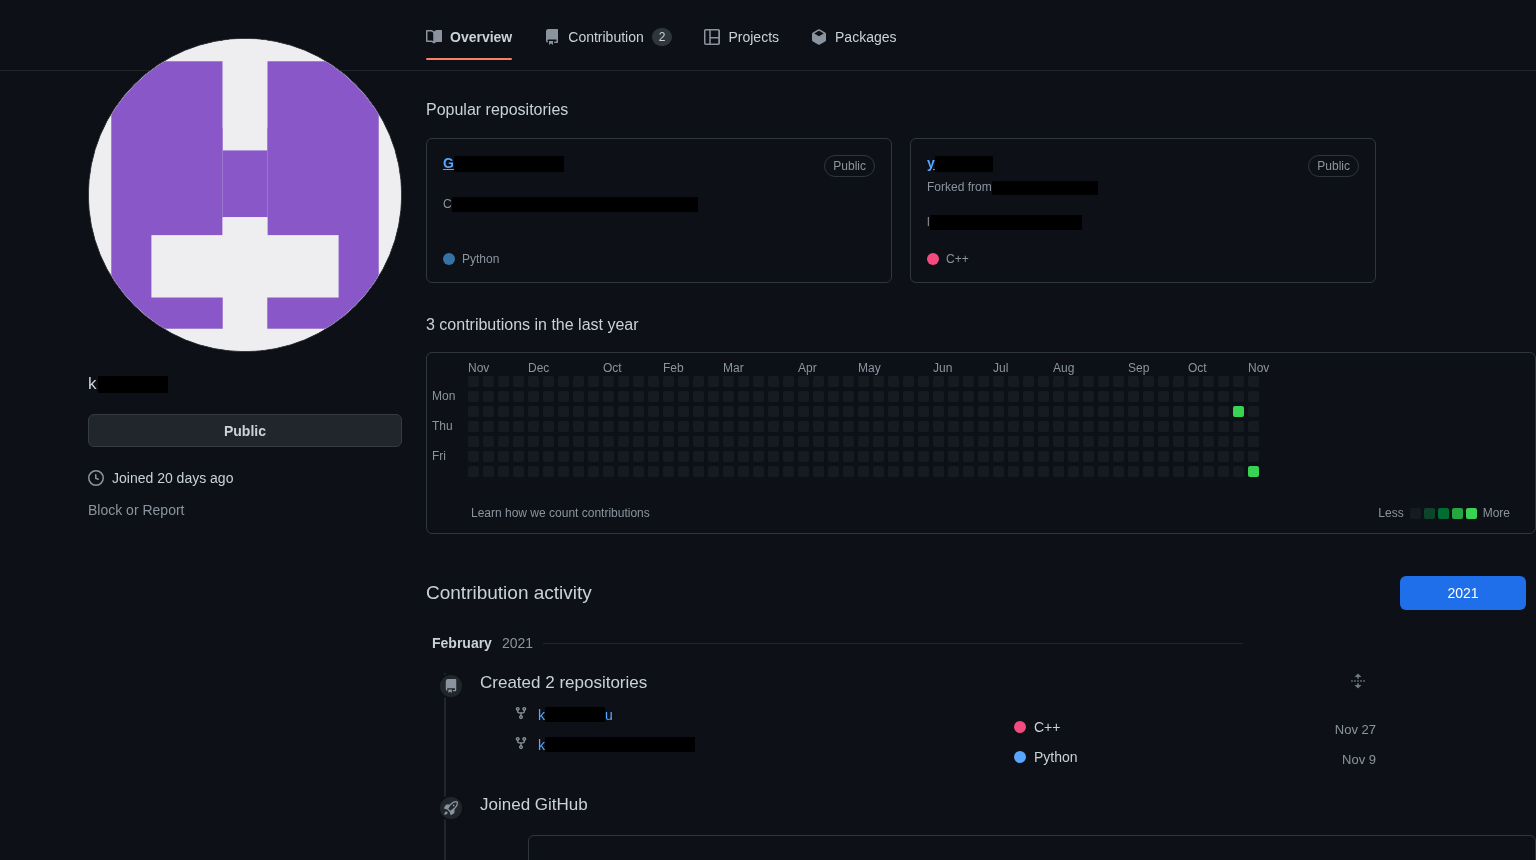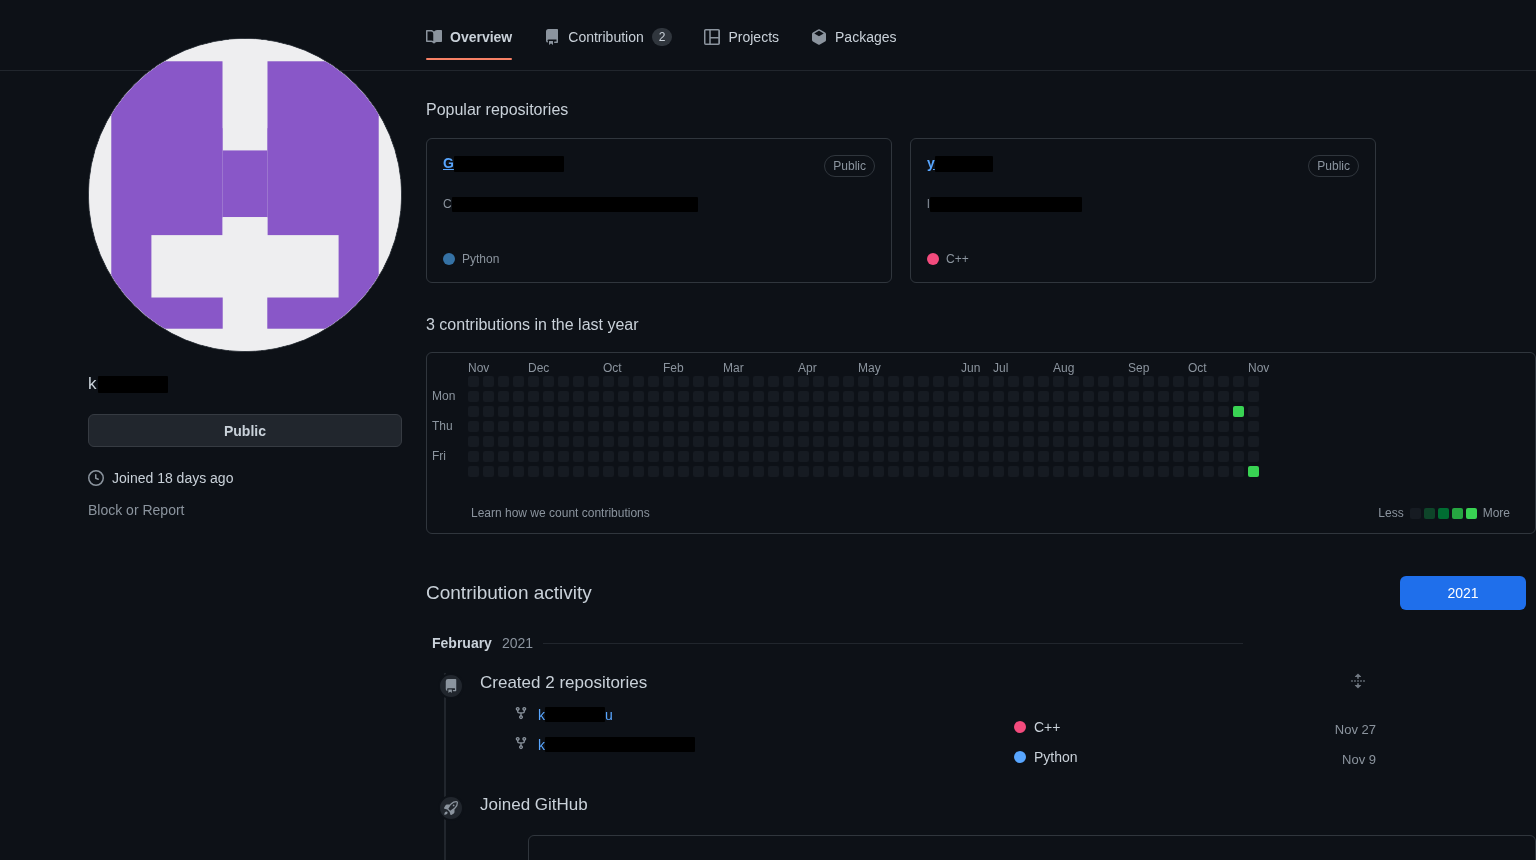--- a/index.html
+++ b/index.html
@@ -253,21 +253,21 @@
     <div class="follow-btn">
       <span>Public</span>
     </div>
 
     <div class="joined-row">
       <span>
         <svg width="16" height="16" viewBox="0 0 16 16" fill="#8b949e">
             <path d="M8 0a8 8 0 110 16A8 8 0 018 0zM1.5 8a6.5 6.5 0 1013 0 6.5 6.5 0 00-13 0zm7-3.25v2.992l2.028.812a.75.75 0 01-.557 1.392l-2.5-1A.75.75 0 017 8.25v-3.5a.75.75 0 011.5 0z"></path>
           </svg>
       </span>
-      <span>Joined 18 days ago</span>
+      <span>Joined 20 days ago</span>
     </div>
 
     <div class="block-report">Block or Report</div>
   </div>
 
   <div class="main">
 
     <div class="section-title">Popular repositories</div>
 
     <div class="repo-grid">
@@ -287,20 +287,23 @@
           <span>Python</span>
         </div>
       </div>
 
       <div class="repo-card">
         <div class="repo-head">
           <div class="repo-name">
             <span>y</span><span class="redact" style="width:58px"></span>
           </div>
           <div class="badge">Public</div>
+        </div>
+        <div class="repo-fork">
+          <span>Forked from</span><span class="redact" style="width:106px"></span>
         </div>
         <div class="repo-desc">
           <span>l</span><span class="redact" style="width:152px"></span>
         </div>
         <div class="repo-lang">
           <span class="lang-dot" style="background:#f34b7d"></span>
           <span>C++</span>
         </div>
       </div>
 
@@ -310,21 +313,21 @@
 
     <div class="calendar">
       <div class="cal-months" id="cal-months">
           <div class="cal-month" style="left: 41px; top: 8px;">Nov</div>
           <div class="cal-month" style="left: 101px; top: 8px;">Dec</div>
           <div class="cal-month" style="left: 176px; top: 8px;">Oct</div>
           <div class="cal-month" style="left: 236px; top: 8px;">Feb</div>
           <div class="cal-month" style="left: 296px; top: 8px;">Mar</div>
           <div class="cal-month" style="left: 371px; top: 8px;">Apr</div>
           <div class="cal-month" style="left: 431px; top: 8px;">May</div>
-          <div class="cal-month" style="left: 506px; top: 8px; margin-left: 28px;">Jun</div>
+          <div class="cal-month" style="left: 506px; top: 8px;">Jun</div>
           <div class="cal-month" style="left: 566px; top: 8px;">Jul</div>
           <div class="cal-month" style="left: 626px; top: 8px;">Aug</div>
           <div class="cal-month" style="left: 701px; top: 8px;">Sep</div>
           <div class="cal-month" style="left: 761px; top: 8px;">Oct</div>
           <div class="cal-month" style="left: 821px; top: 8px;">Nov</div>
         </div>
       <div class="cal-days" id="cal-days">
           <div class="cal-day-label" style="left: 5px; top: 36px;">Mon</div>
           <div class="cal-day-label" style="left: 5px; top: 66px;">Thu</div>
           <div class="cal-day-label" style="left: 5px; top: 96px;">Fri</div>

